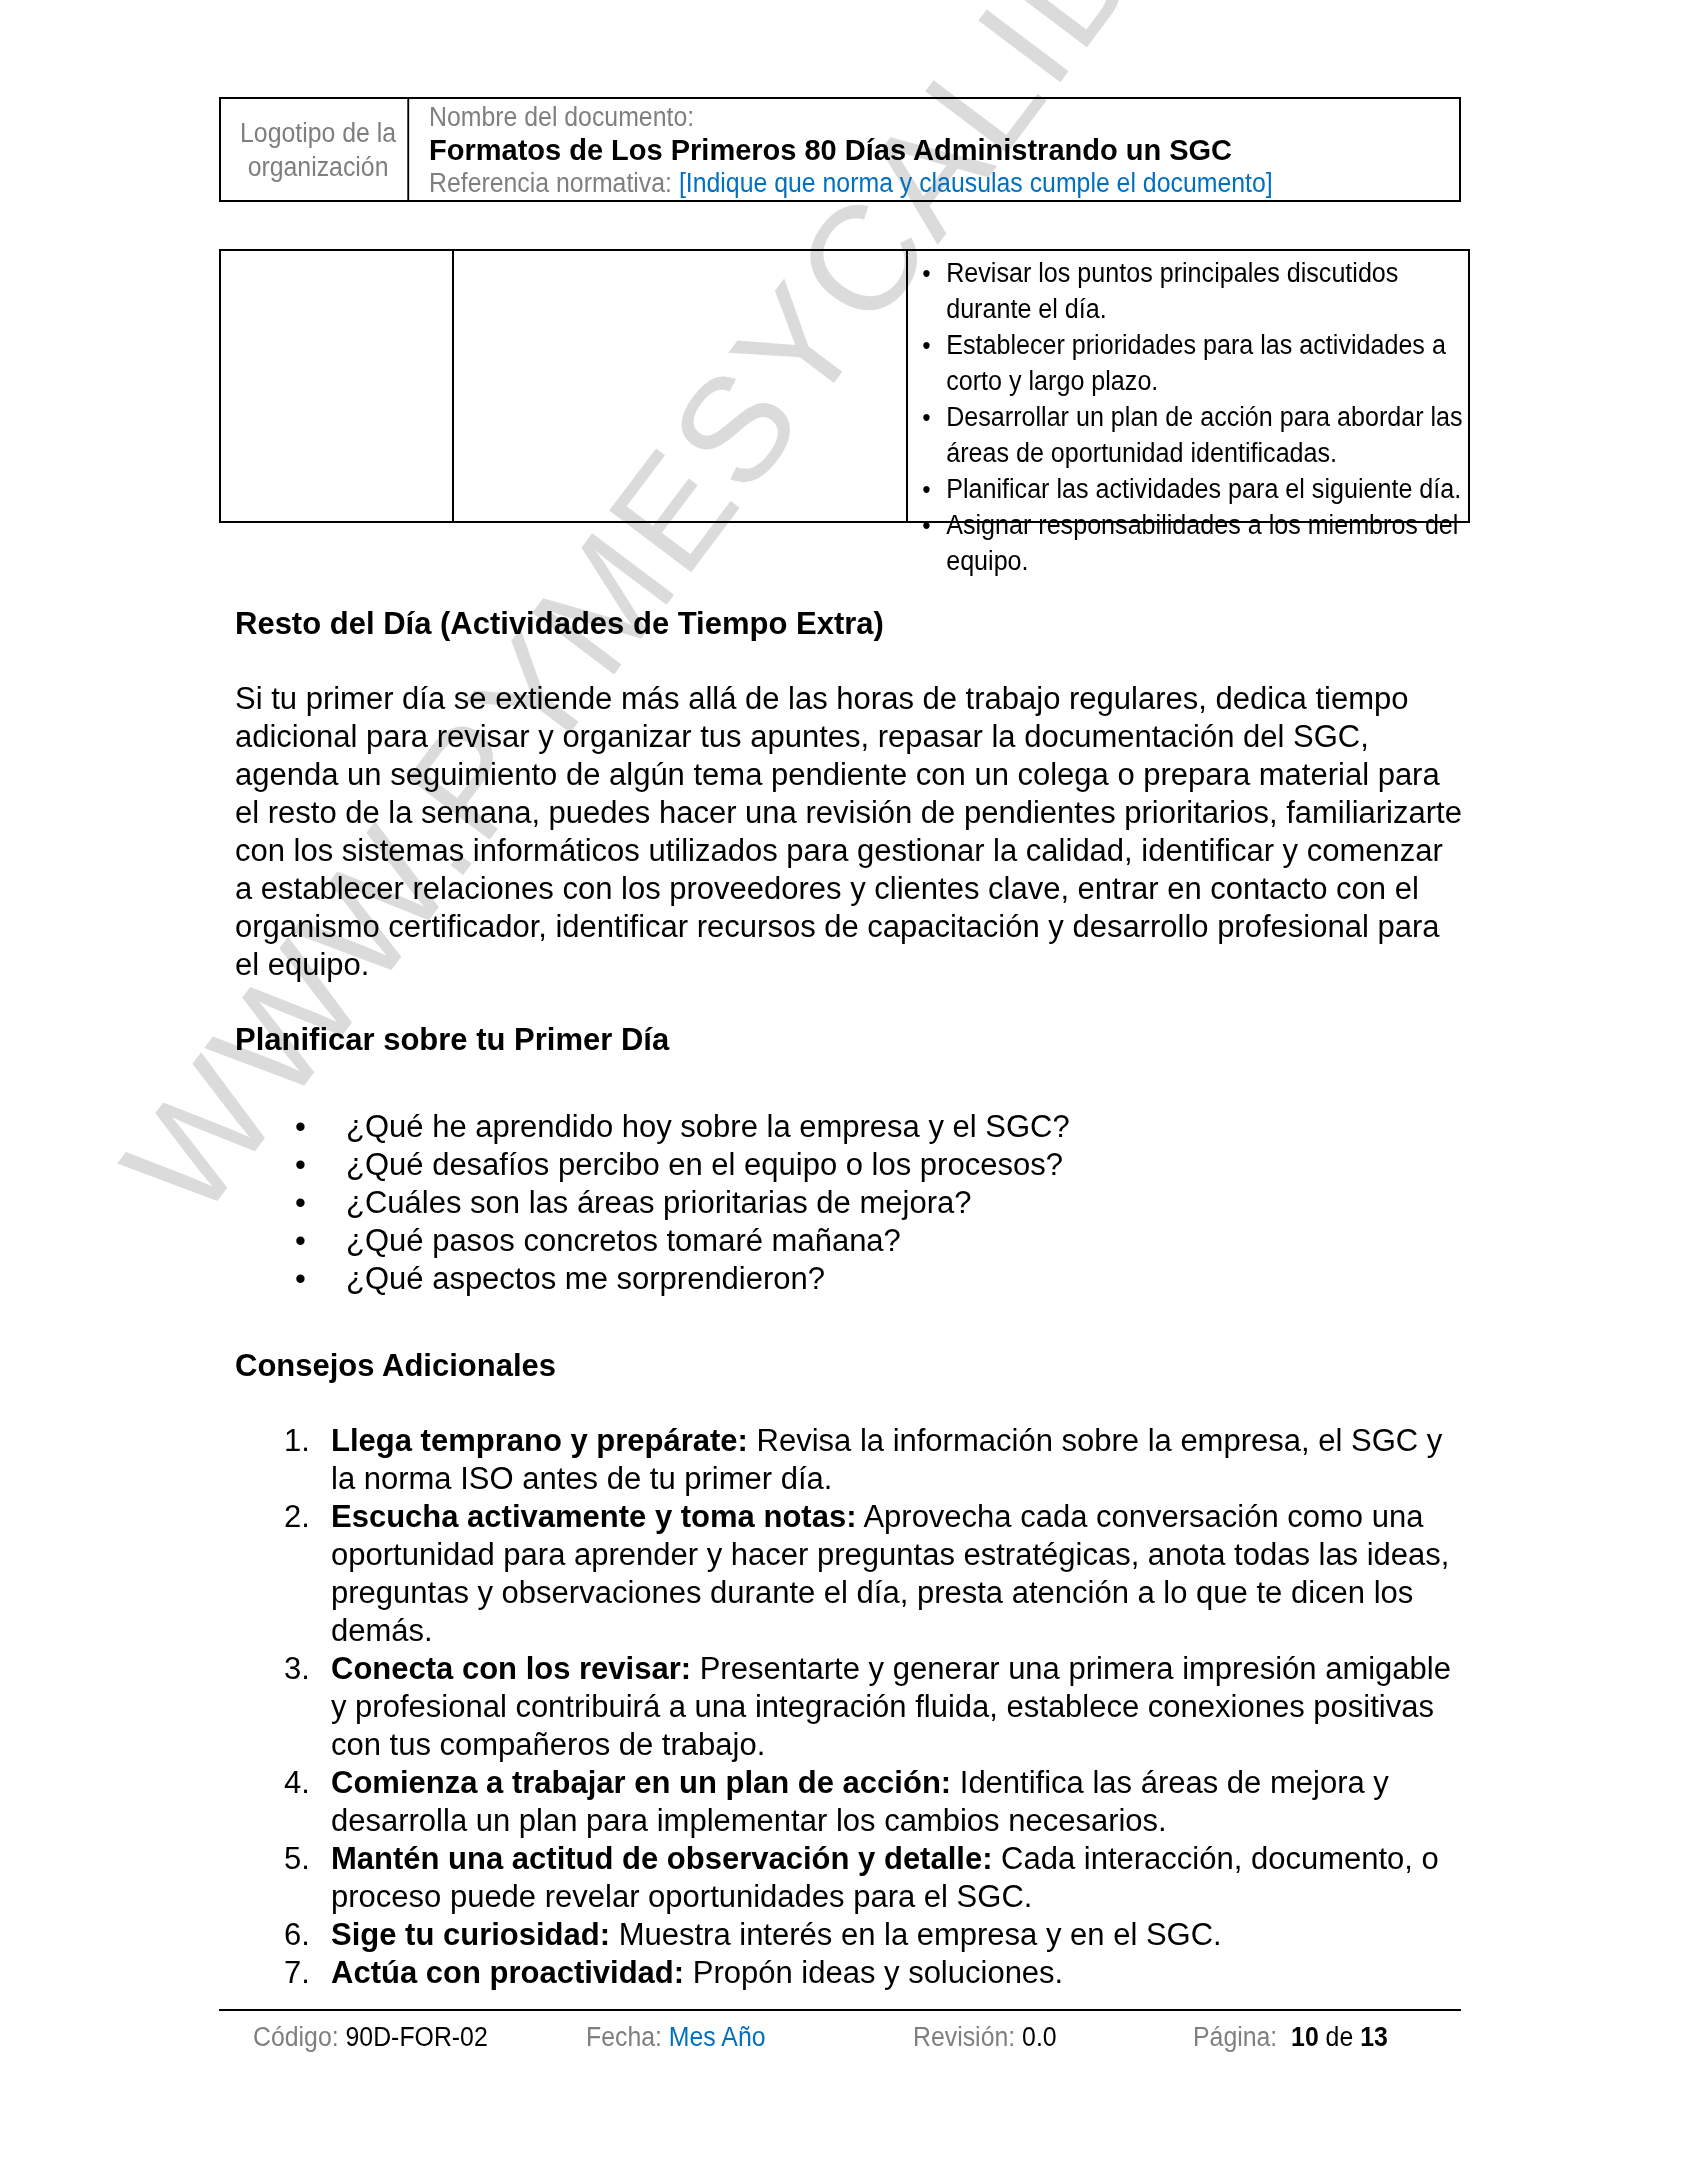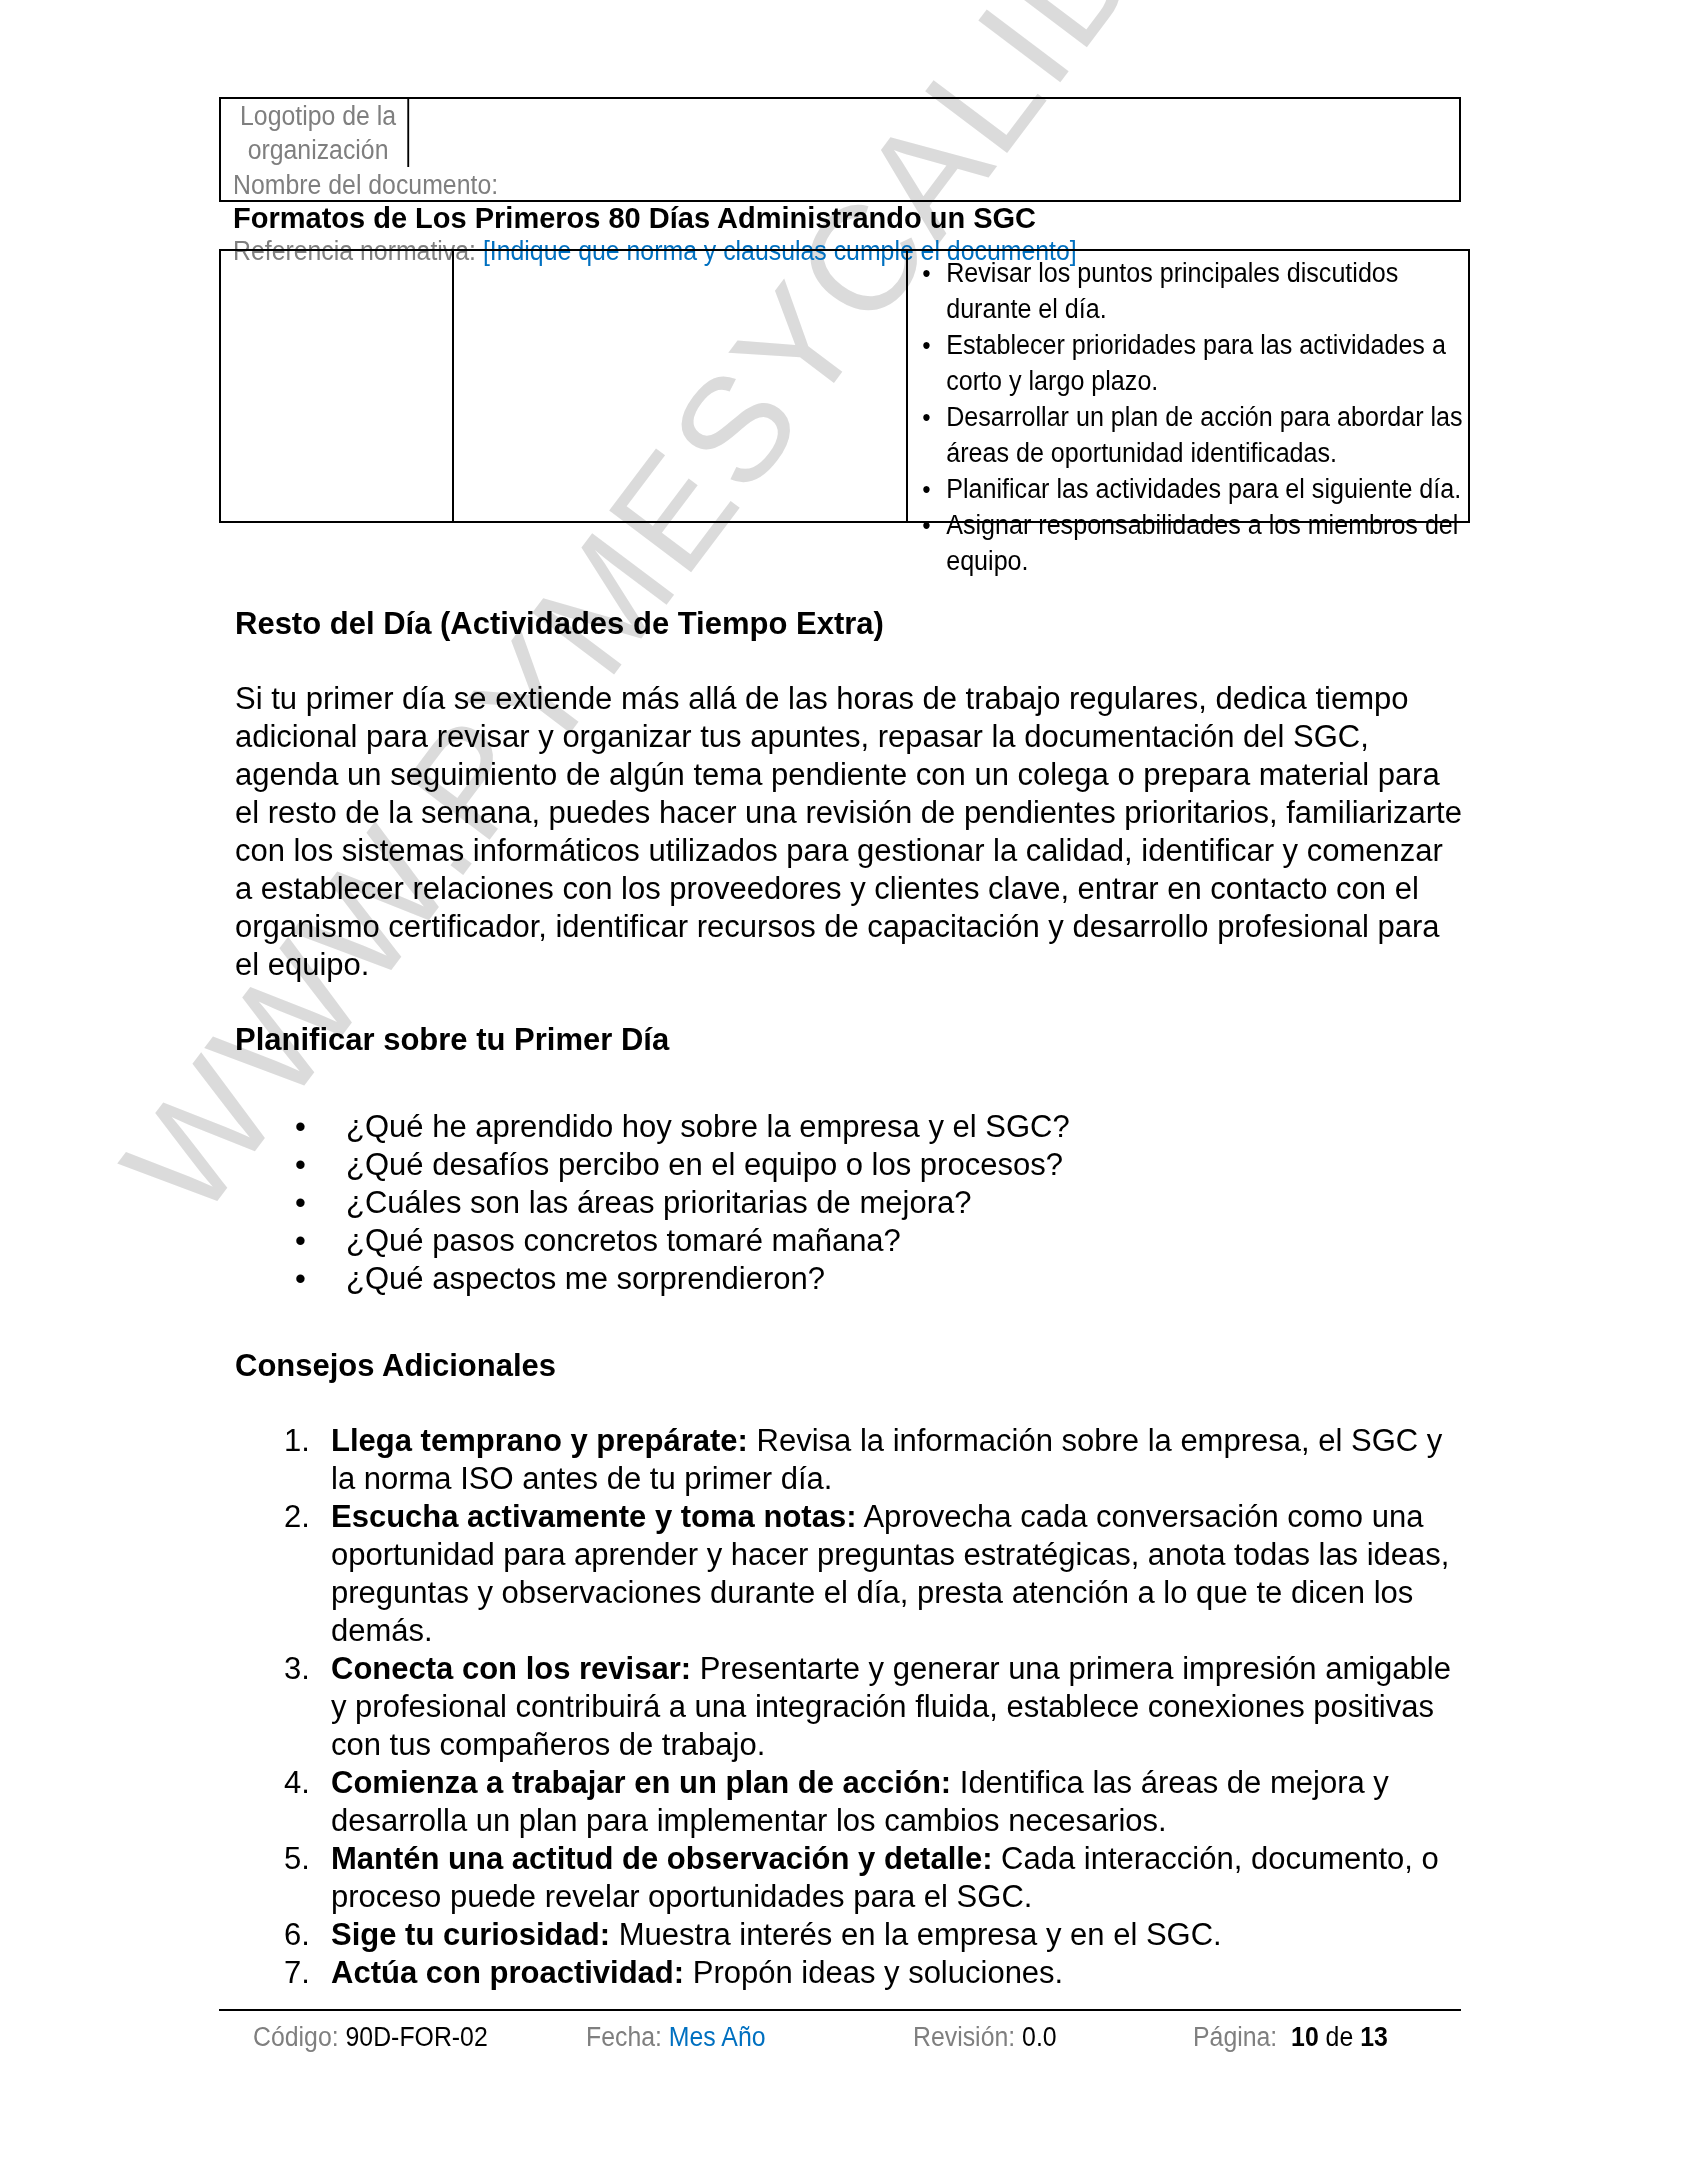--- a/index.html
+++ b/index.html
@@ -1,20 +1,20 @@
 <!DOCTYPE html>
 <html><head>
 <meta charset="utf-8">
 <style>
   html, body { margin: 0; padding: 0; background: #ffffff; }
   body { width: 1683px; height: 2178px; position: relative; overflow: hidden;
          font-family: "Liberation Sans", sans-serif; color: #000; }
 
   .hdr { position: absolute; left: 219px; top: 97px; width: 1242px; height: 105px;
-         border: 2.5px solid #000; box-sizing: border-box; display: flex; flex-direction: column; }
+         border: 2.5px solid #000; box-sizing: border-box; display: flex; }
   .hdr .logo { width: 194px; border-right: 2px solid #000; display: flex; align-items: center;
                justify-content: center; text-align: center; color: #7f7f7f; font-size: 27px; line-height: 34px;
                transform: scaleX(0.92); }
   .hdr .info { padding: 2px 0 0 12px; flex: 1; }
   .hdr .info .lbl { color: #7f7f7f; font-size: 27px; line-height: 32px; transform-origin: left; transform: scaleX(0.92); white-space: nowrap; }
   .hdr .info .ttl { font-weight: bold; font-size: 29px; line-height: 34px; white-space: nowrap; }
   .hdr .info .ref { color: #7f7f7f; font-size: 27px; line-height: 32px; white-space: nowrap; transform-origin: left; transform: scaleX(0.92); }
   .blue { color: #0070c0; }
 
   .tbl { position: absolute; left: 219px; top: 249px; width: 1251px; height: 274px;

